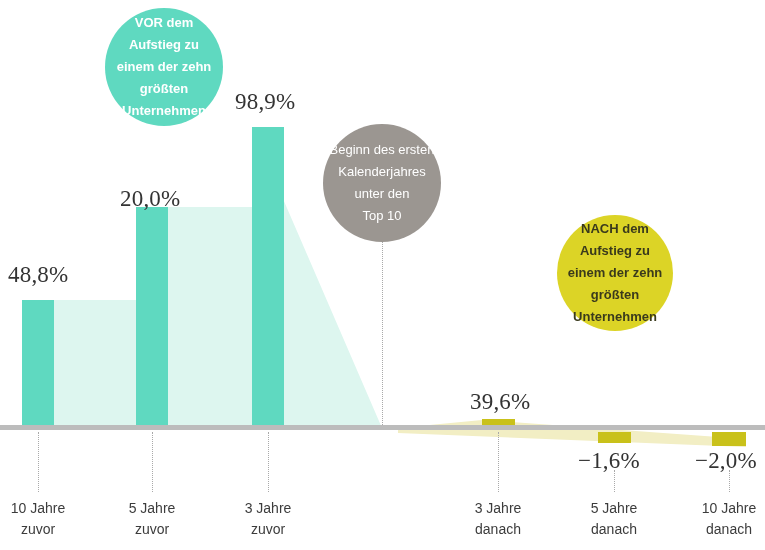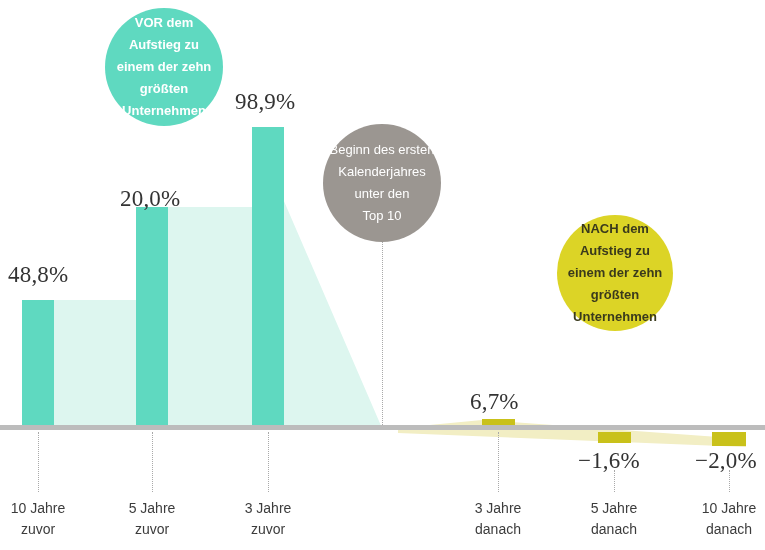--- a/index.html
+++ b/index.html
@@ -124,21 +124,21 @@
   <div class="leader" style="left:152px; top:432px; height:60px;"></div>
   <div class="leader" style="left:268px; top:432px; height:60px;"></div>
   <div class="leader" style="left:382px; top:230px; height:195px;"></div>
   <div class="leader" style="left:498px; top:432px; height:60px;"></div>
   <div class="leader" style="left:614px; top:470px; height:22px;"></div>
   <div class="leader" style="left:729px; top:470px; height:22px;"></div>
 
   <div class="value-label" style="left:8px; top:262px;">48,8%</div>
   <div class="value-label" style="left:120px; top:162px;margin-top:24px;">20,0%</div>
   <div class="value-label" style="left:235px; top:89px;">98,9%</div>
-  <div class="value-label" style="left:470px; top:389px;">6,7%</div>
+  <div class="value-label" style="left:470px; top:389px;">39,6%</div>
   <div class="value-label" style="left:578px; top:448px;">−1,6%</div>
   <div class="value-label" style="left:695px; top:448px;">−2,0%</div>
 
   <div class="cat-label" style="left:-12px; top:498px; width:100px;">
     <span class="l1">10 Jahre</span>
     <span class="l2">zuvor</span>
   </div>
   <div class="cat-label" style="left:102px; top:498px; width:100px;">
     <span class="l1">5 Jahre</span>
     <span class="l2">zuvor</span>

